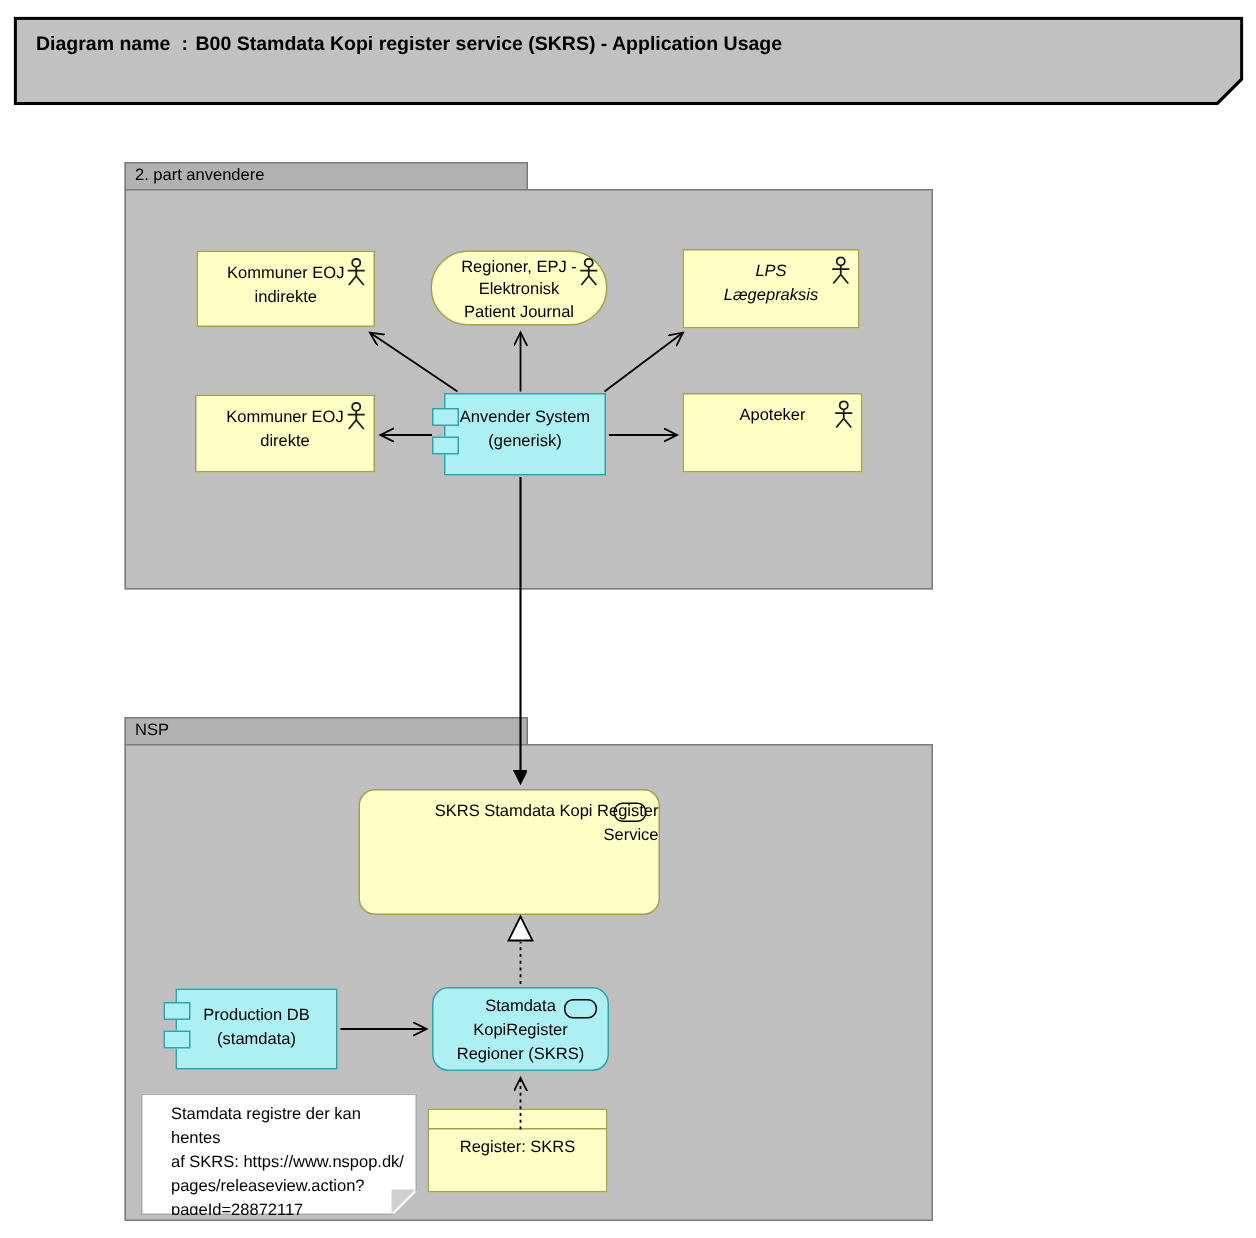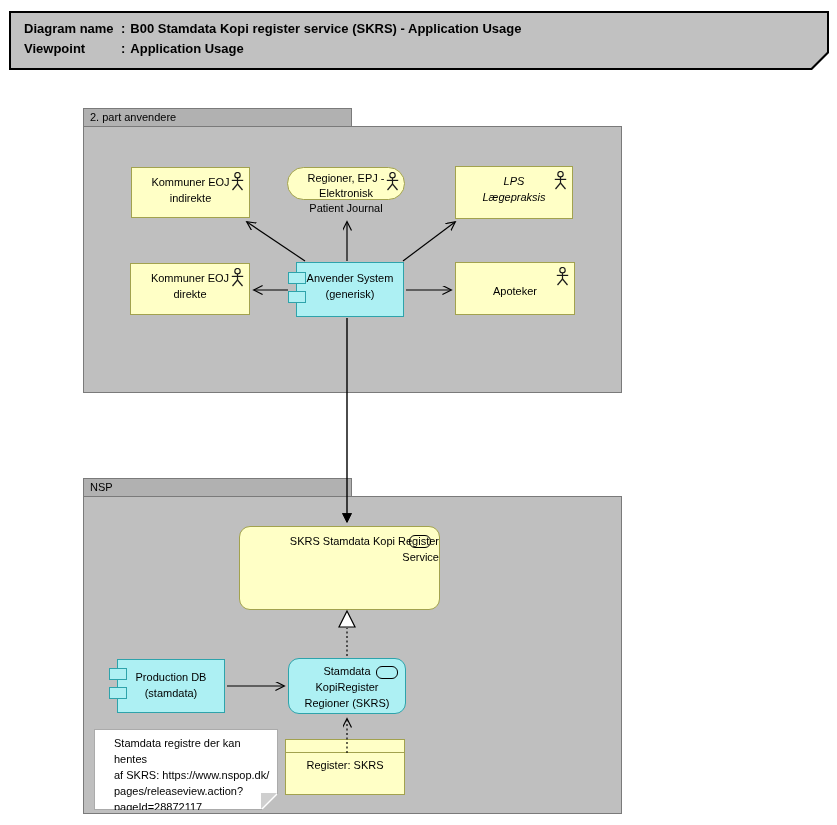--- a/index.html
+++ b/index.html
@@ -60,23 +60,20 @@
 </head>
 <body>
 
 <div id="stage">
 
   <div class="titlebox-outer">
     <div class="titlebox-inner">
       <div class="title-row">
         <span class="title-label">Diagram name</span><span class="title-colon">:</span><span>B00 Stamdata Kopi register service (SKRS) - Application Usage</span>
       </div>
-      <div class="title-row">
-        <span class="title-label">Viewpoint</span><span class="title-colon">:</span><span>Application Usage</span>
-      </div>
     </div>
   </div>
 
   <div class="pkg-tab" style="left:83px;top:108px;">
     <span>2. part anvendere</span>
   </div>
   <div class="pkg-body" style="left:83px;top:126px;width:539px;height:267px;"></div>
 
   <div class="pkg-tab" style="left:83px;top:478px;">
     <span>NSP</span>
@@ -90,21 +87,21 @@
         <g stroke="#1a1a1a" stroke-width="1.2" fill="none">
           <circle cx="6.5" cy="3.2" r="2.7"></circle>
           <line x1="6.5" y1="6" x2="6.5" y2="12"></line>
           <line x1="0.8" y1="8.4" x2="12.2" y2="8.4"></line>
           <line x1="6.5" y1="12" x2="1.5" y2="18"></line>
           <line x1="6.5" y1="12" x2="11.5" y2="18"></line>
         </g>
       </svg>
   </div>
 
-  <div class="node yellow" style="left:287px;top:167px;width:118px;height:33px;border-radius:25px;">
+  <div class="node yellow" style="left:287px;top:167px;width:118px;height:50px;border-radius:25px;">
     <div class="label" style="padding-top:3px;line-height:15px;">Regioner, EPJ -
 Elektronisk
 Patient Journal</div>
     <svg class="actor-icon" viewBox="0 0 13 19">
         <g stroke="#1a1a1a" stroke-width="1.2" fill="none">
           <circle cx="6.5" cy="3.2" r="2.7"></circle>
           <line x1="6.5" y1="6" x2="6.5" y2="12"></line>
           <line x1="0.8" y1="8.4" x2="12.2" y2="8.4"></line>
           <line x1="6.5" y1="12" x2="1.5" y2="18"></line>
           <line x1="6.5" y1="12" x2="11.5" y2="18"></line>
@@ -134,21 +131,21 @@
           <circle cx="6.5" cy="3.2" r="2.7"></circle>
           <line x1="6.5" y1="6" x2="6.5" y2="12"></line>
           <line x1="0.8" y1="8.4" x2="12.2" y2="8.4"></line>
           <line x1="6.5" y1="12" x2="1.5" y2="18"></line>
           <line x1="6.5" y1="12" x2="11.5" y2="18"></line>
         </g>
       </svg>
   </div>
 
   <div class="node yellow" style="left:455px;top:262px;width:120px;height:53px;">
-    <div class="label" style="padding-top:20px;">Apoteker</div>
+    <div class="label" style="padding-top:6px;">Apoteker</div>
     <svg class="actor-icon" viewBox="0 0 13 19">
         <g stroke="#1a1a1a" stroke-width="1.2" fill="none">
           <circle cx="6.5" cy="3.2" r="2.7"></circle>
           <line x1="6.5" y1="6" x2="6.5" y2="12"></line>
           <line x1="0.8" y1="8.4" x2="12.2" y2="8.4"></line>
           <line x1="6.5" y1="12" x2="1.5" y2="18"></line>
           <line x1="6.5" y1="12" x2="11.5" y2="18"></line>
         </g>
       </svg>
   </div>

